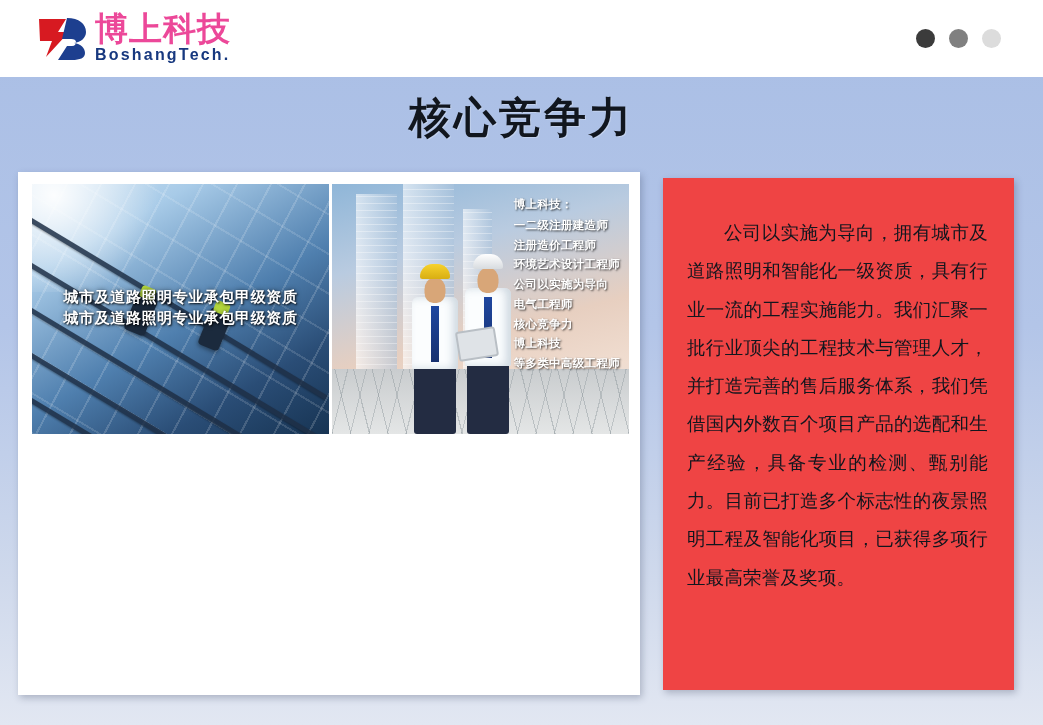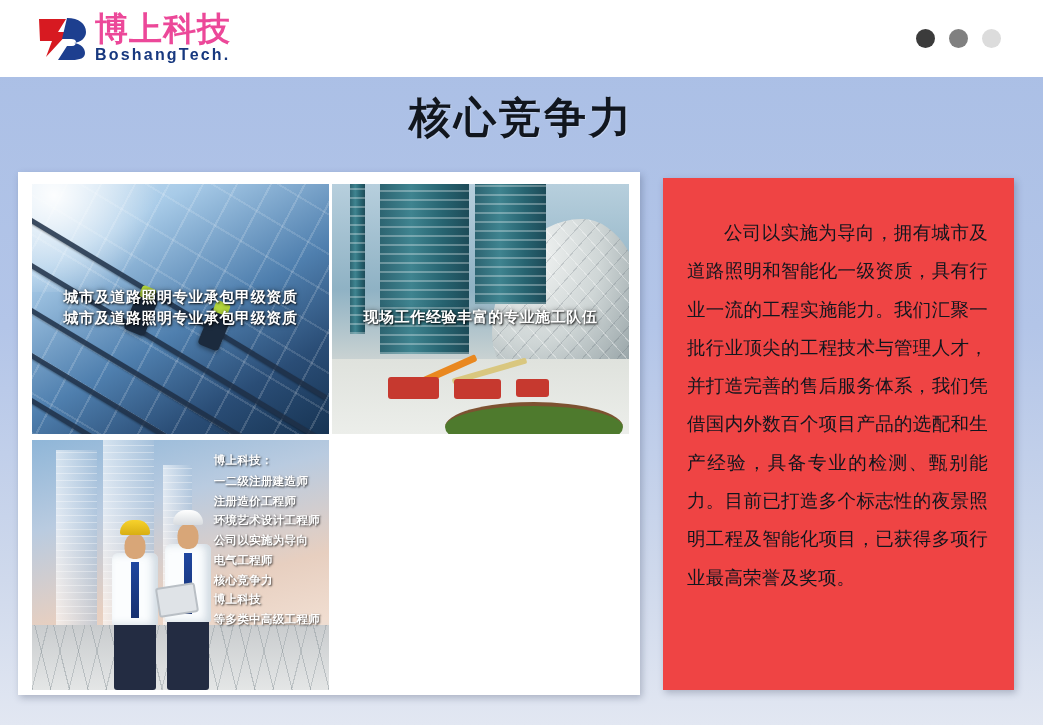--- a/index.html
+++ b/index.html
@@ -261,36 +261,20 @@
         <div class="beam" style="left:-8%;  top:80%; width:125%;"></div>
       </div>
       <div class="worker" style="left:33%; top:44%;"></div>
       <div class="worker" style="left:58%; top:50%;"></div>
       <div class="photo-caption cap">
         <div>城市及道路照明专业承包甲级资质</div>
         <div>城市及道路照明专业承包甲级资质</div>
       </div>
     </div>
 
-    <div class="photo ph2">
-      <div class="dome"></div>
-      <div class="tower" style="left:6%;  top:-2%; width:5%;  height:62%;"></div>
-      <div class="tower" style="left:16%; top:0%;  width:30%; height:68%;"></div>
-      <div class="tower" style="left:48%; top:-4%; width:24%; height:52%;"></div>
-      <div class="plaza"></div>
-      <div class="lawn"></div>
-      <div class="crane-arm" style="left:20%; bottom:22%; width:30%; height:7px; transform:rotate(-24deg);"></div>
-      <div class="crane-arm" style="left:40%; bottom:24%; width:26%; height:6px; transform:rotate(-16deg); background:#d9c77f;"></div>
-      <div class="veh" style="left:19%; bottom:14%; width:17%; height:9%;"></div>
-      <div class="veh" style="left:41%; bottom:14%; width:16%; height:8%;"></div>
-      <div class="veh" style="left:62%; bottom:15%; width:11%; height:7%;"></div>
-      <div class="photo-caption cap">
-        <div>现场工作经验丰富的专业施工队伍</div>
-      </div>
-    </div>
 
 
     <div class="photo ph4">
       <div class="bldg" style="left:8%;  top:4%;  width:14%; height:74%;"></div>
       <div class="bldg" style="left:24%; top:-2%; width:17%; height:80%;"></div>
       <div class="bldg" style="left:44%; top:10%; width:10%; height:66%;"></div>
       <div class="ground"></div>
 
       <div class="person" style="left:23%; width:70px; height:72%;">
         <span class="legs" style="bottom:0;  height:40%;"></span>

